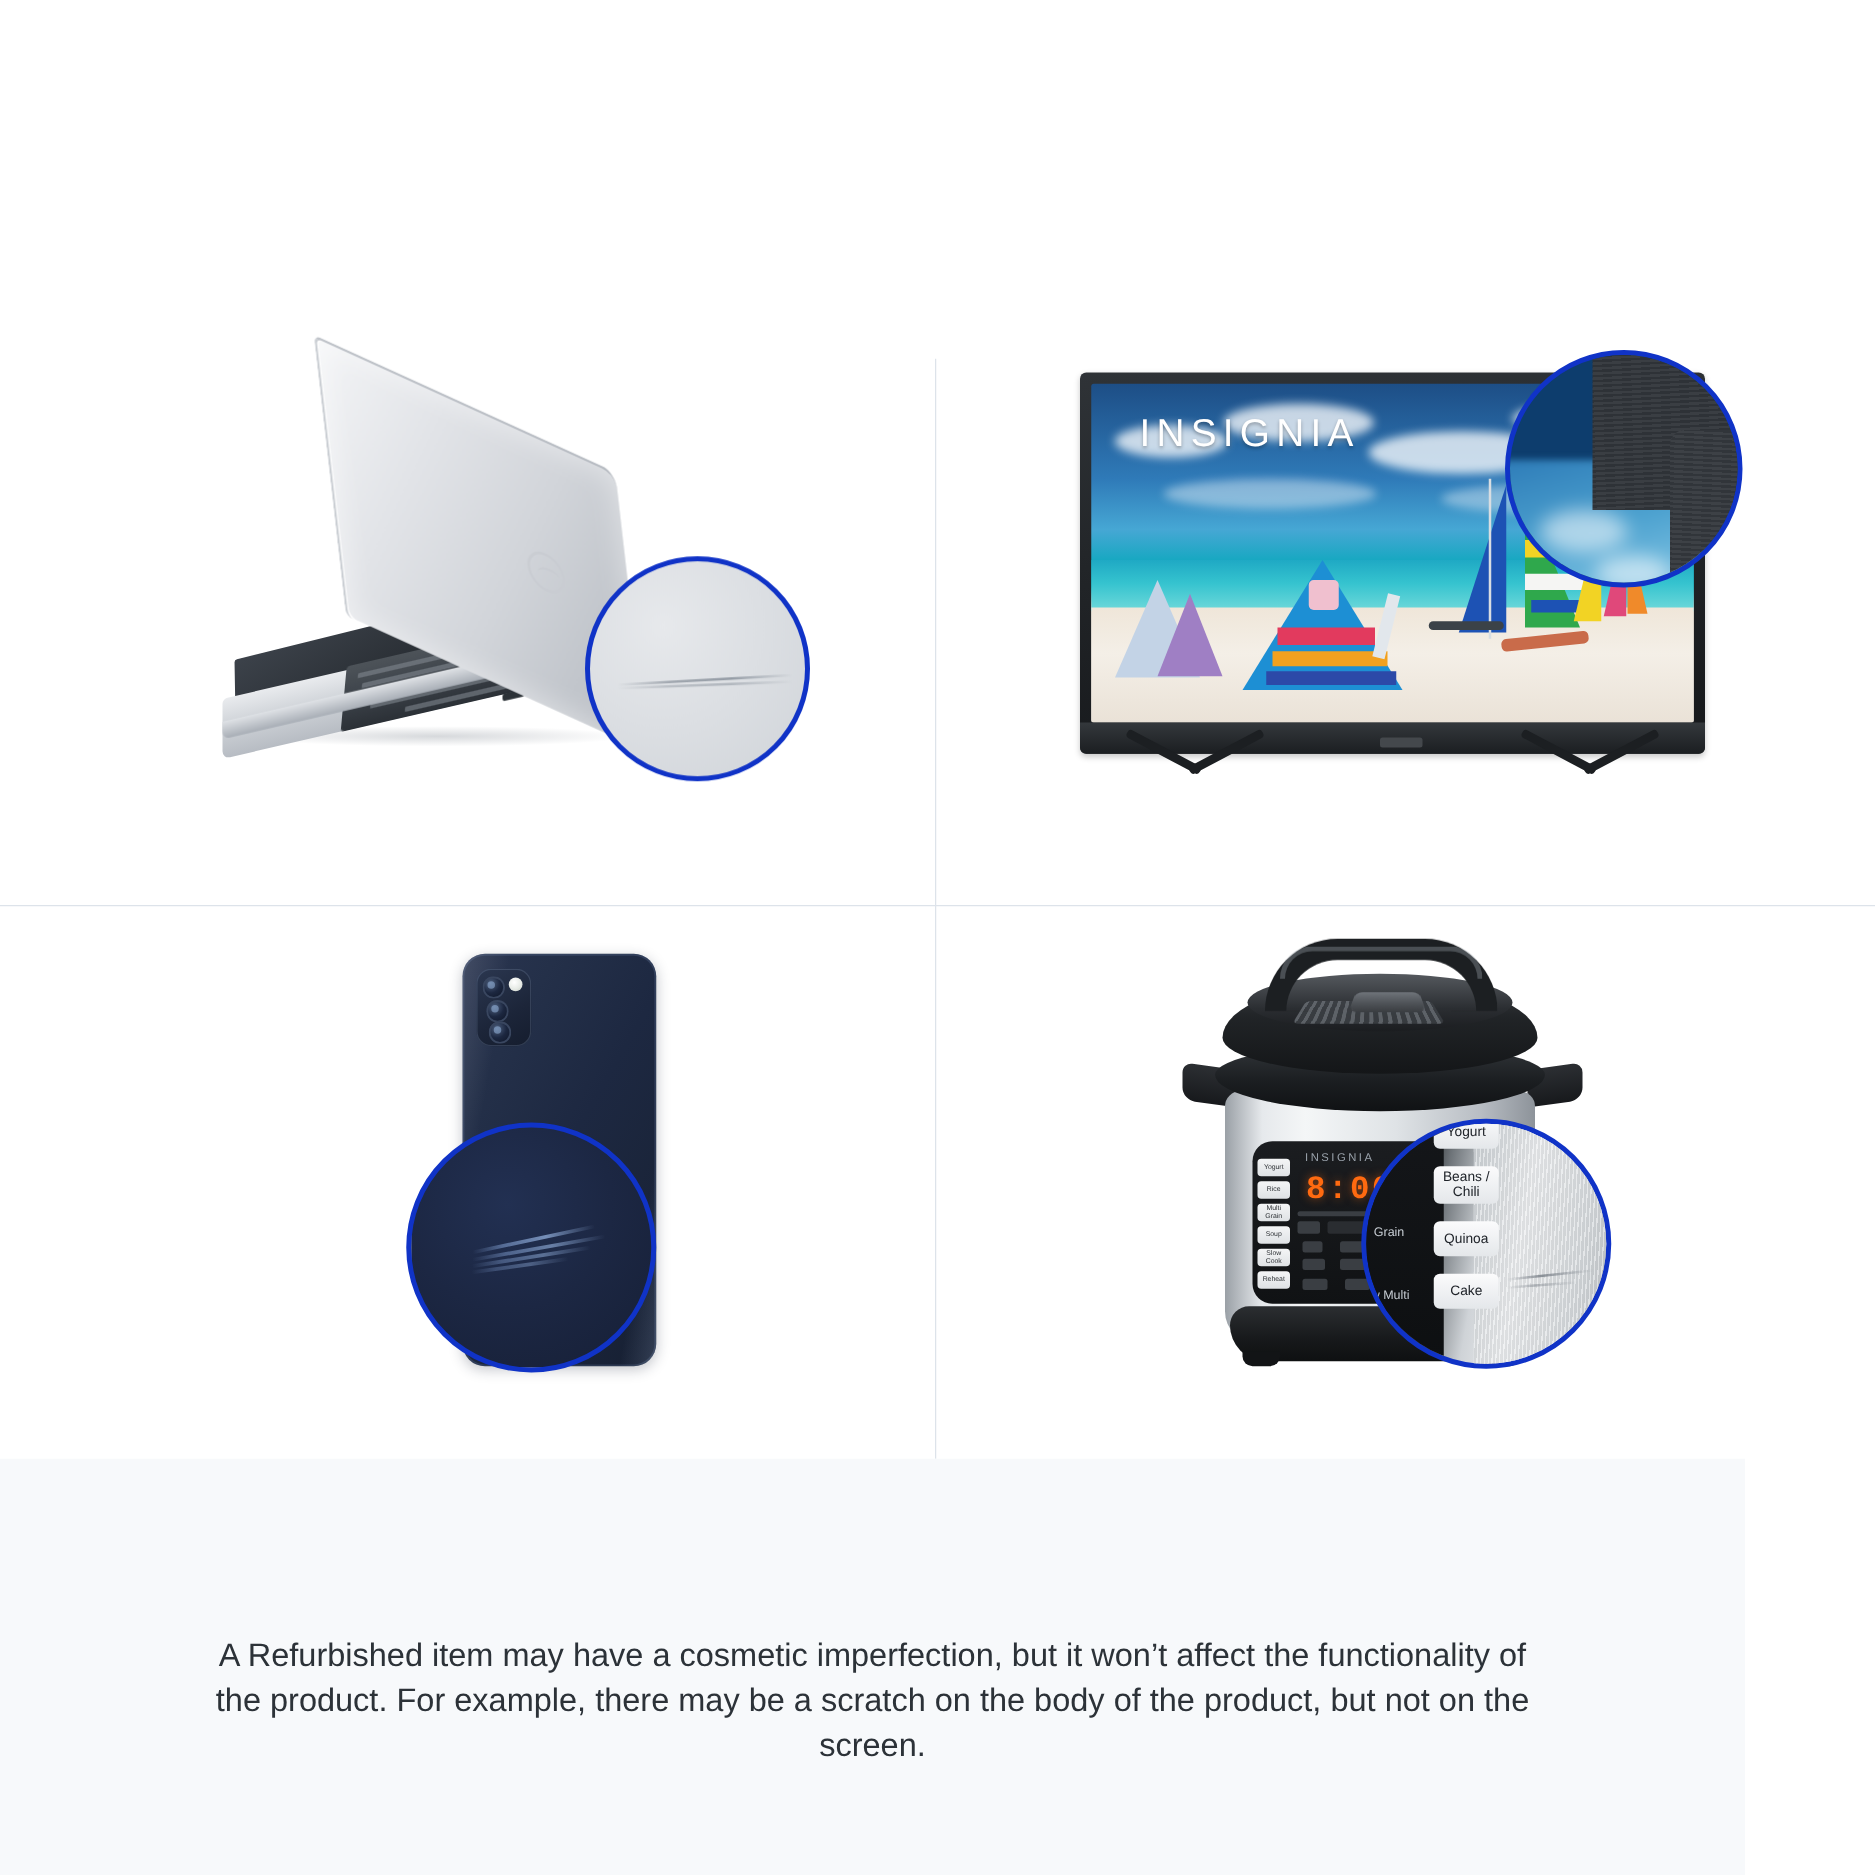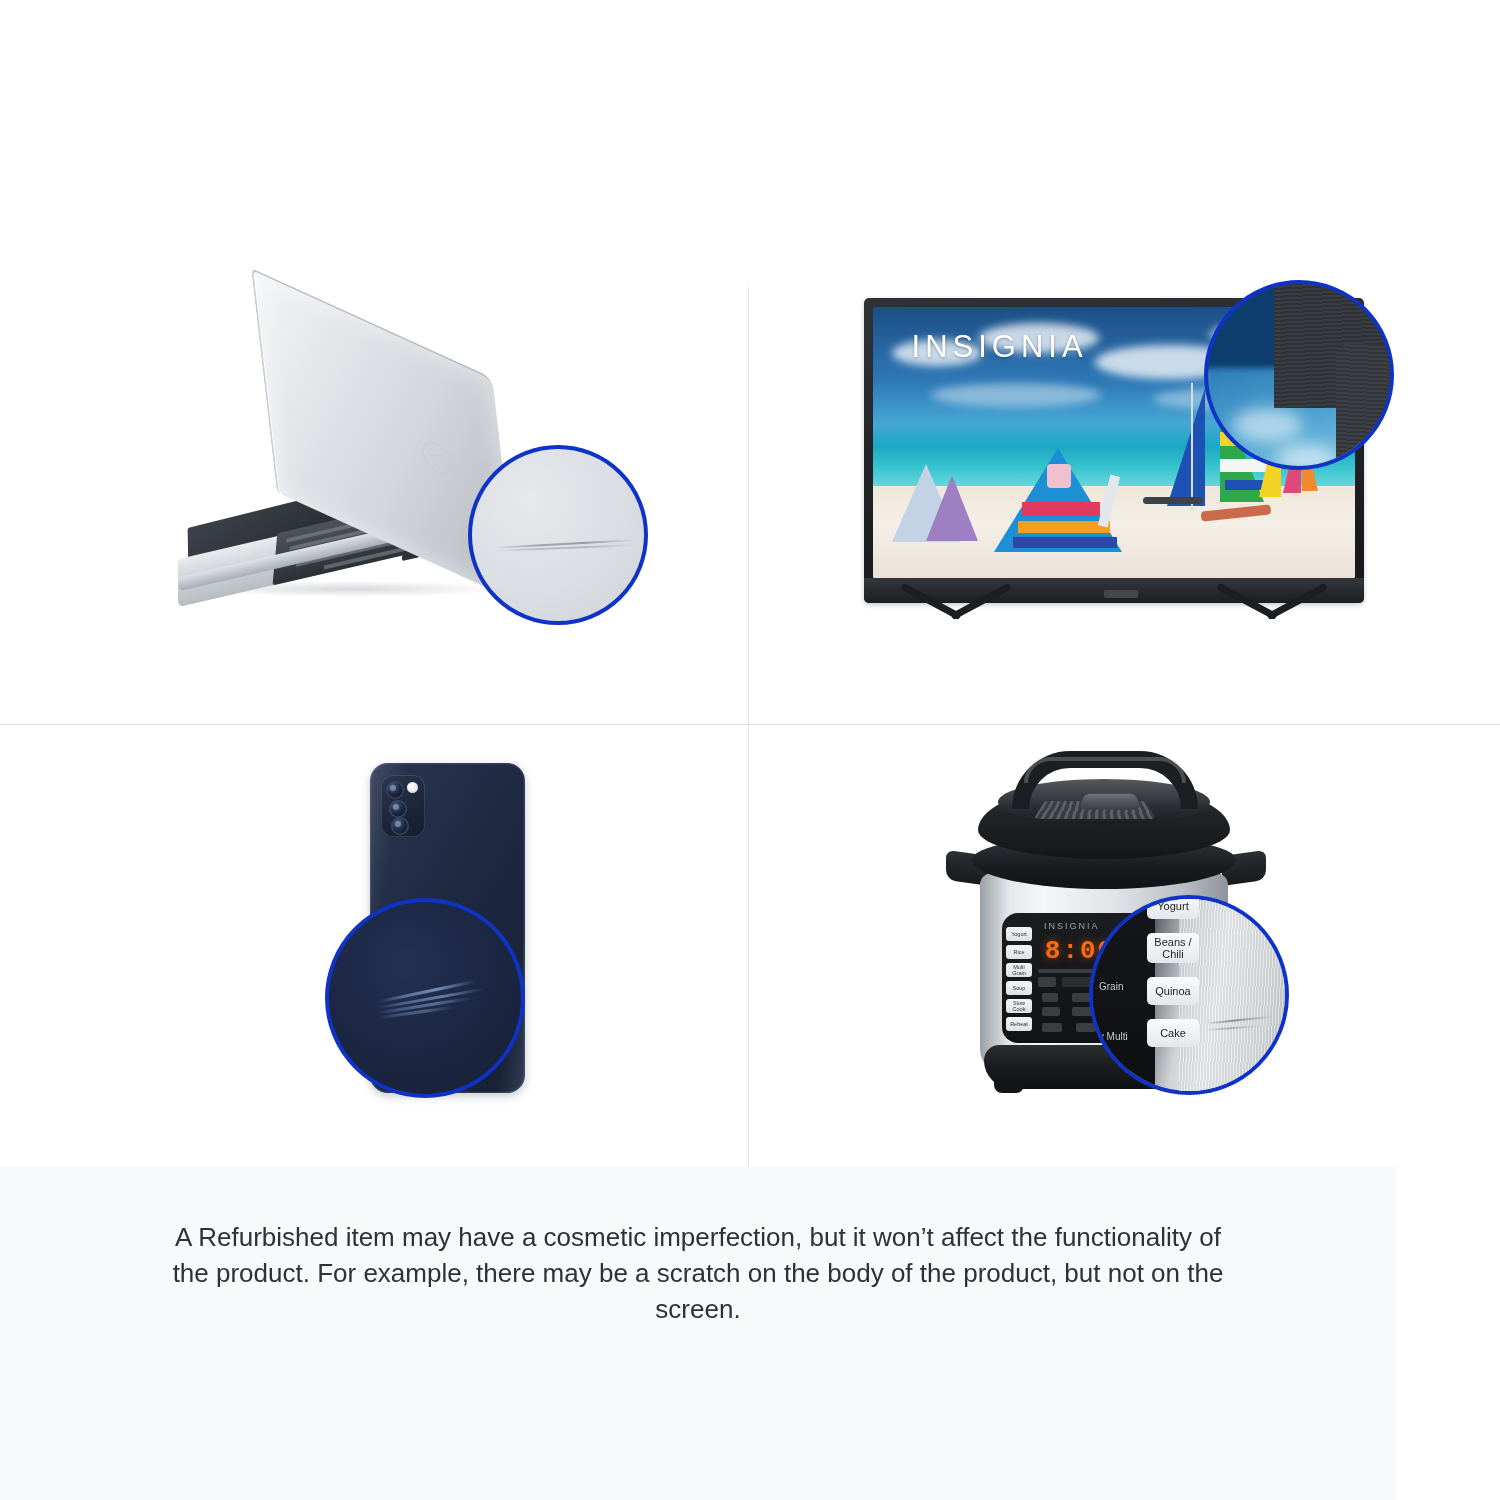--- a/index.html
+++ b/index.html
@@ -320,21 +320,21 @@
   .scratch-ck { position:absolute; left: 112px; top: 120px; width: 74px; height: 18px; }
   .scratch-ck i {
     position:absolute; left:0; height:1.5px; border-radius:2px;
     background: linear-gradient(90deg, rgba(120,126,134,0), rgba(110,117,126,.75) 40%, rgba(120,126,134,0));
   }
 
   
   .footer {
     position:absolute; left: 0; top: 1167px; width: 1396px; height: 333px;
     background: #f7f9fb;
-    display:flex; flex-direction: column; align-items:center; justify-content: space-between;
+    display:flex; flex-direction: column; align-items:center; justify-content: center;
     padding: 52px 170px 0 170px;
   }
   .para {
     font-size: 26px; line-height: 36px; color: #2c3238; text-align:center;
     font-family: "Liberation Sans", sans-serif; max-width: 1130px;
   }
   .para + .para { margin-top: 28px; }
 </style>
 </head>
 <body>

